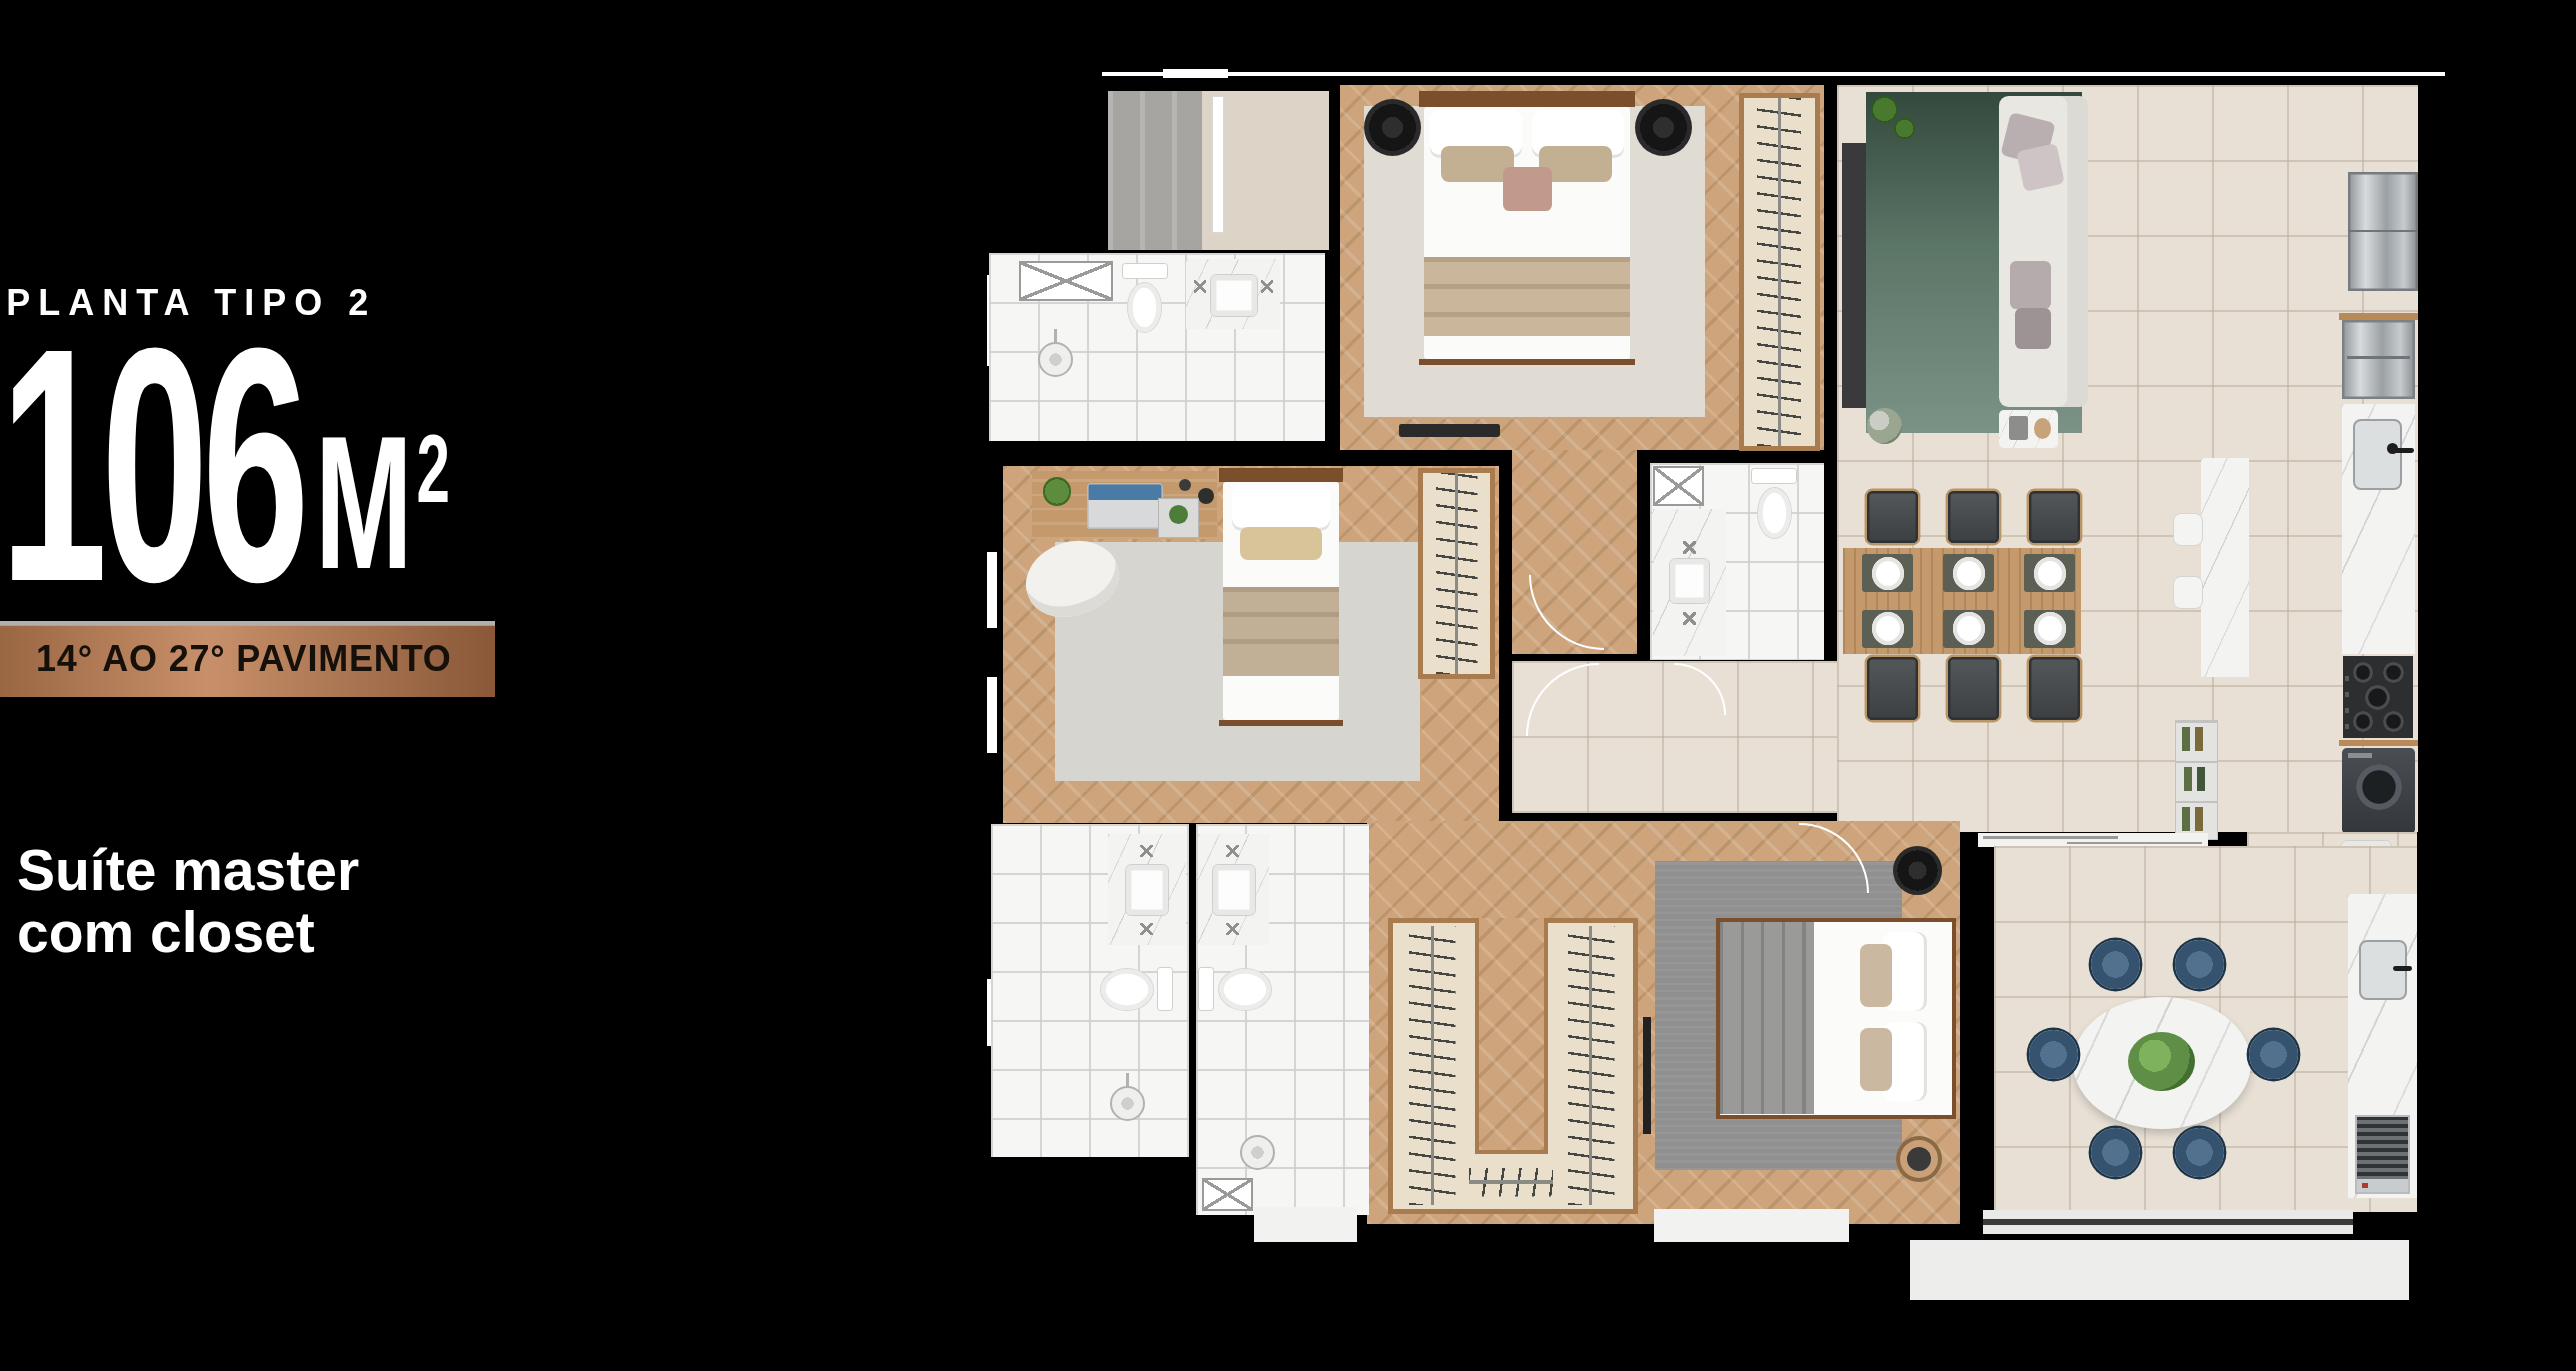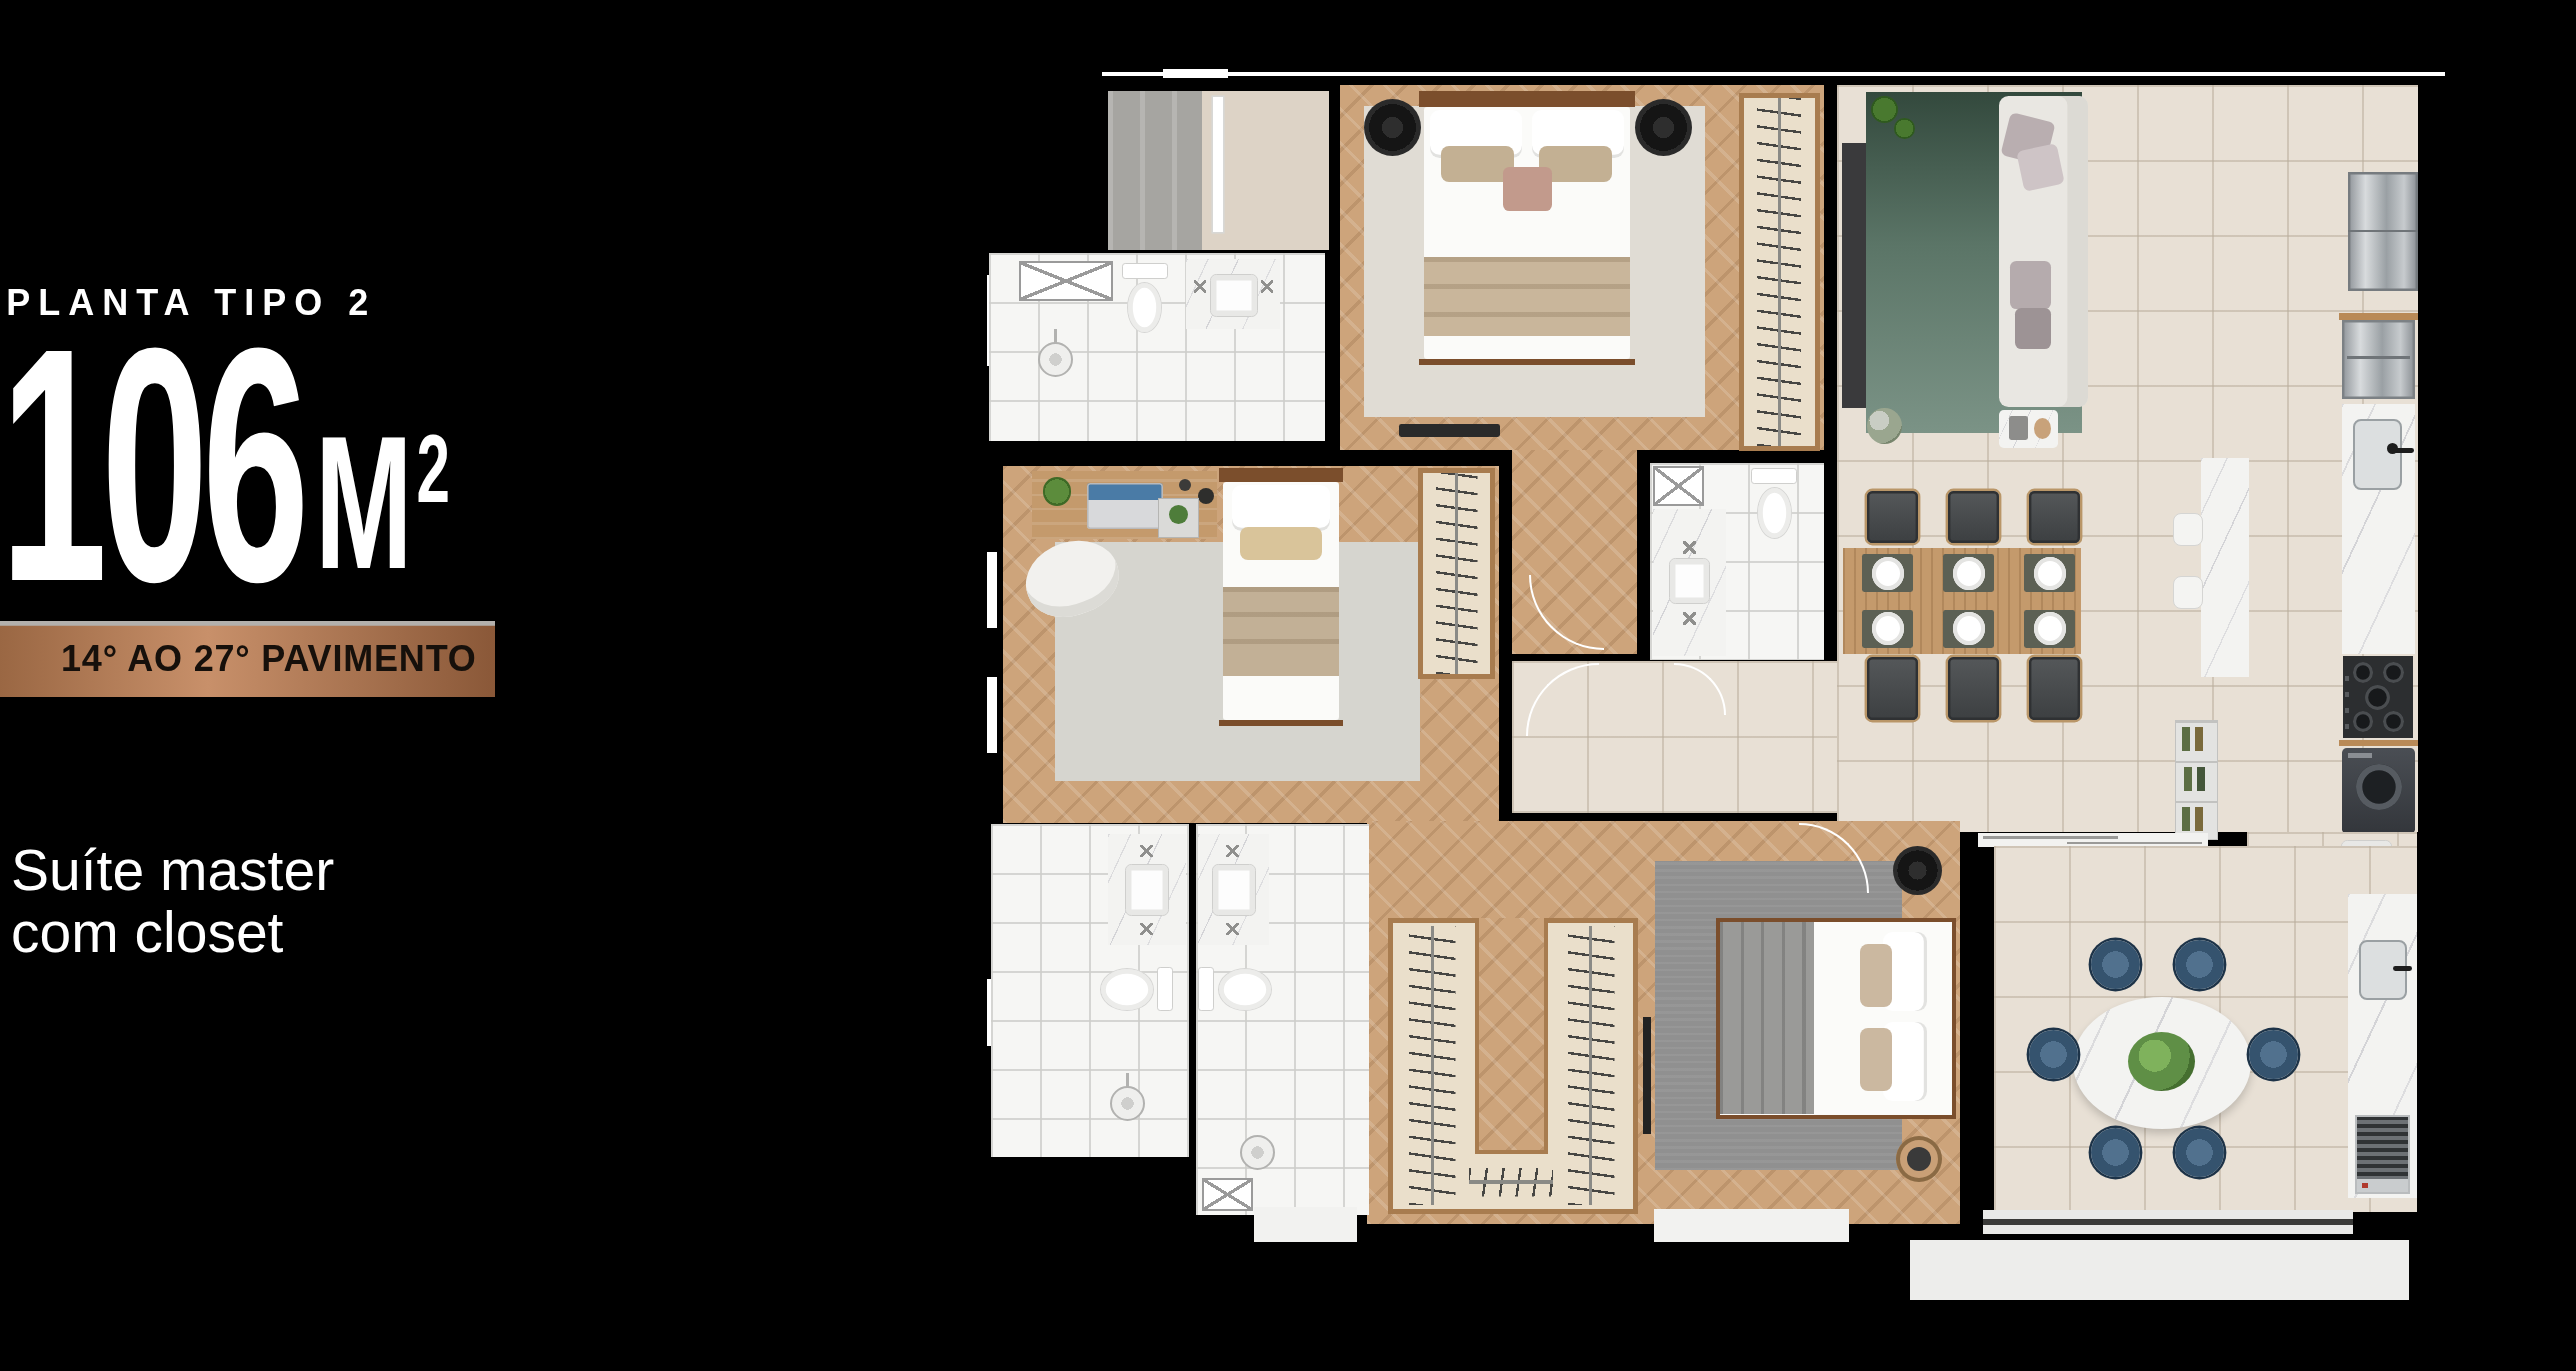--- a/index.html
+++ b/index.html
@@ -56,23 +56,23 @@
   .plan-label{position:absolute;left:6.3px;top:282px;font-size:36px;font-weight:800;letter-spacing:8px;white-space:nowrap;}
   .area-value{position:absolute;left:0px;top:346px;font-size:333px;line-height:0.72;font-weight:800;letter-spacing:-11px;
     transform:scaleX(0.58);transform-origin:0 0;white-space:nowrap;}
   .area-unit{position:absolute;left:315px;top:434px;display:flex;align-items:flex-start;
     transform:scaleX(0.62);transform-origin:0 0;}
   .area-m{font-size:189px;line-height:0.73;font-weight:800;}
   .area-sup{font-size:97px;line-height:0.73;font-weight:800;margin-left:6.3px;}
   .badge{position:absolute;left:0;top:621px;width:495px;height:76px;display:flex;align-items:center;
     background:linear-gradient(90deg,var(--copper_dark) 0%,var(--copper_light) 42%,var(--copper_deep) 100%);
     box-shadow:inset 0 4.8px 0 #b3b0ac;}
-  .badge span{padding-left:61px;font-size:36px;font-weight:700;letter-spacing:0.8px;color:var(--badge_text);white-space:nowrap;}
+  .badge span{padding-left:36px;font-size:36px;font-weight:700;letter-spacing:0.8px;color:var(--badge_text);white-space:nowrap;}
   .feat-big{position:absolute;left:3.2px;font-size:84px;font-weight:800;letter-spacing:1.6px;line-height:1;white-space:nowrap;}
-  .feat-reg{position:absolute;left:11px;font-size:57px;font-weight:400;line-height:1;white-space:nowrap;}
+  .feat-reg{position:absolute;left:17px;font-size:57px;font-weight:700;line-height:1;white-space:nowrap;}
 </style>
 </head>
 <body>
 
 <div class="abs" style="left:0;top:0;width:555px;height:1371px;">
   <div class="plan-label">PLANTA TIPO 2</div>
   <div class="area-value">106</div>
   <div class="area-unit">
     <span class="area-m">M</span>
     <span class="area-sup">2</span>

